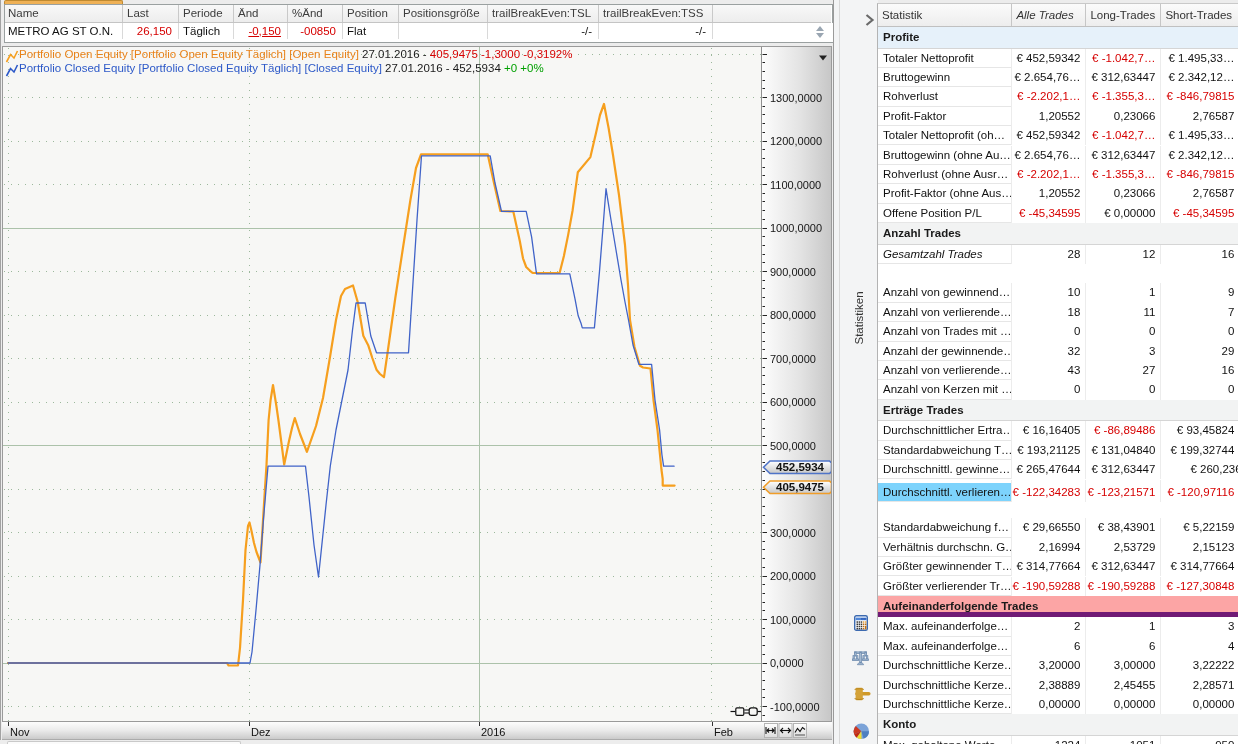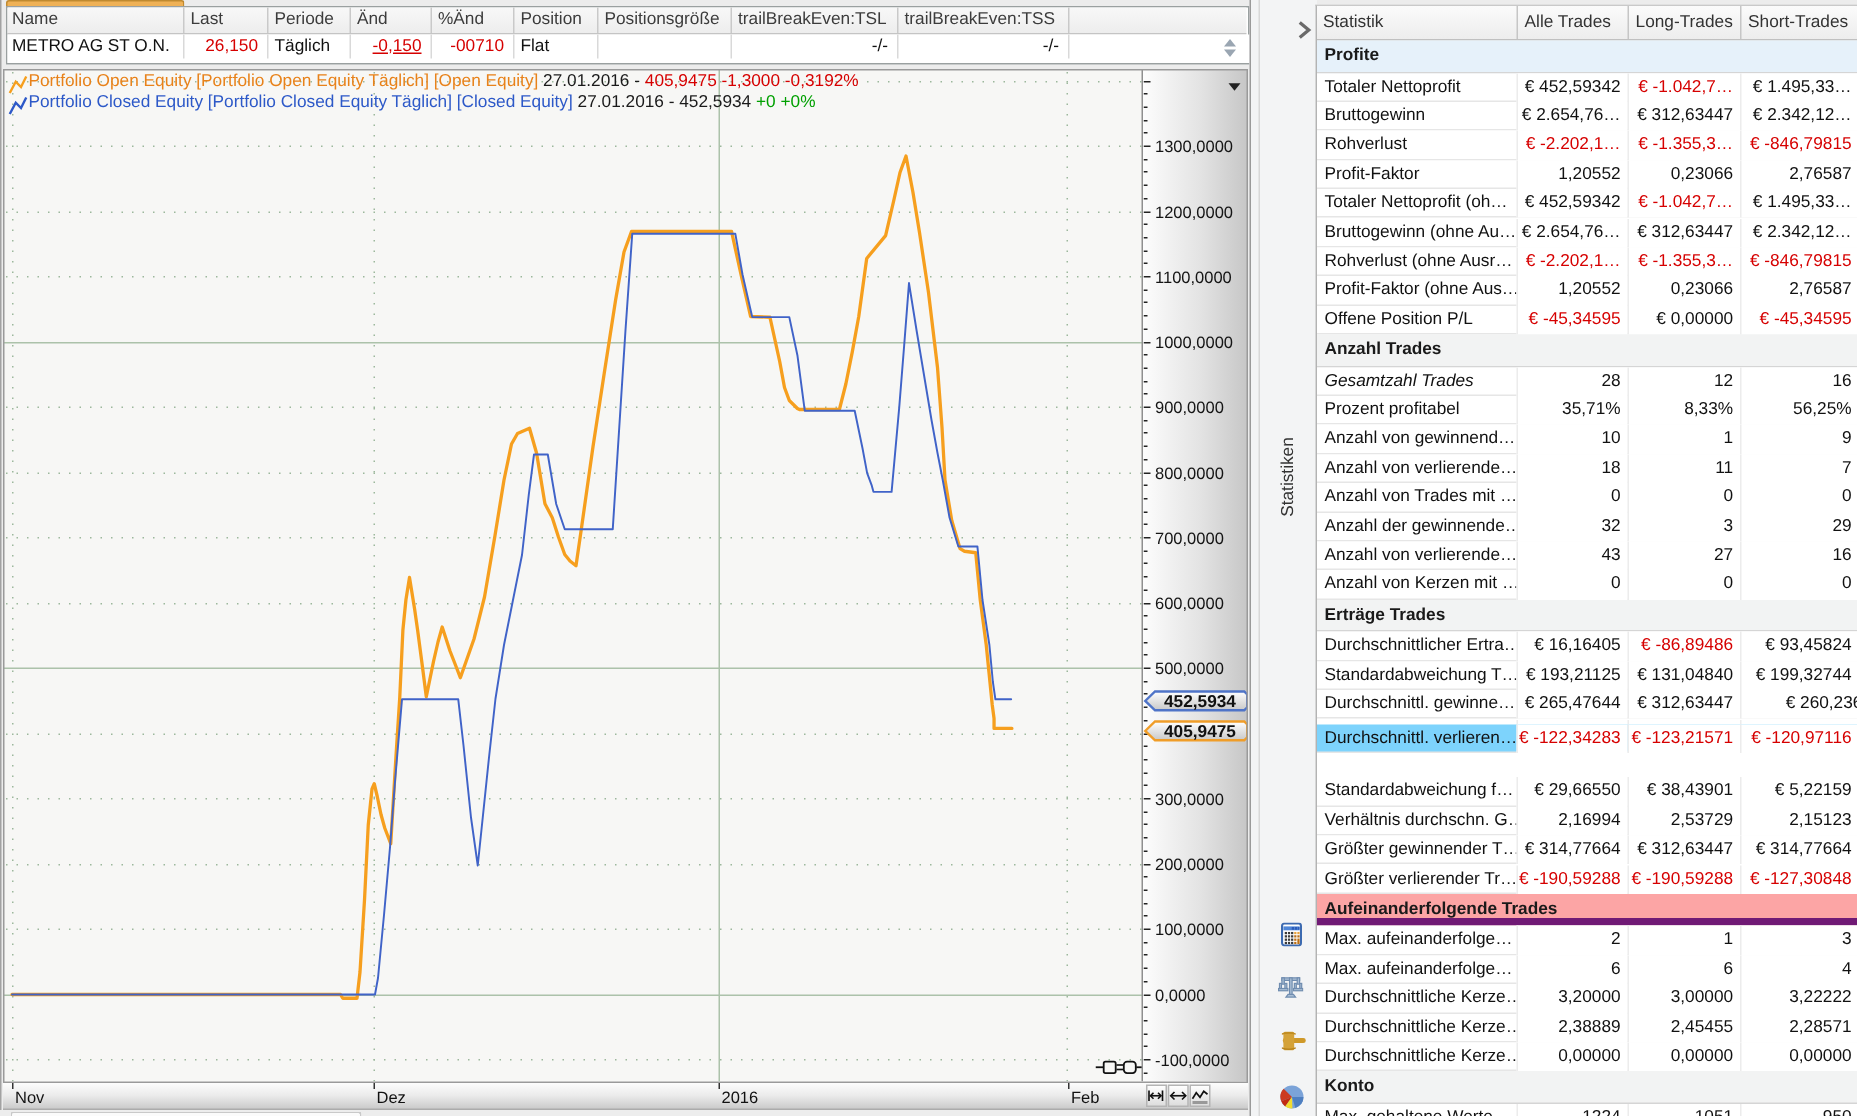--- a/index.html
+++ b/index.html
@@ -17,21 +17,21 @@
 <div style="position:absolute;left:393px;top:0;width:88px;height:16.5px;border-left:1px solid #c9c9c9;font-size:11.5px;color:#3c3c3c;padding-left:4px;line-height:17px;white-space:nowrap;overflow:hidden;">Positionsgröße</div>
 <div style="position:absolute;left:482px;top:0;width:110px;height:16.5px;border-left:1px solid #c9c9c9;font-size:11.5px;color:#3c3c3c;padding-left:4px;line-height:17px;white-space:nowrap;overflow:hidden;">trailBreakEven:TSL</div>
 <div style="position:absolute;left:593px;top:0;width:113px;height:16.5px;border-left:1px solid #c9c9c9;font-size:11.5px;color:#3c3c3c;padding-left:4px;line-height:17px;white-space:nowrap;overflow:hidden;">trailBreakEven:TSS</div>
 <div style="position:absolute;left:707px;top:0;width:119px;height:16.5px;border-left:1px solid #c9c9c9;font-size:11.5px;color:#3c3c3c;padding-left:4px;line-height:17px;white-space:nowrap;overflow:hidden;"></div>
 </div>
 <div style="position:absolute;left:0;top:17.5px;width:826px;height:19px;background:#fff;padding-left:19px;">
 <div style="position:absolute;left:-1px;top:0;height:16.5px;padding-left:4px;width:113px;font-size:11.5px;color:#111;line-height:17px;white-space:nowrap;">METRO AG ST O.N.</div>
 <div style="position:absolute;left:117px;top:0;height:16.5px;border-left:1px solid #d9d9d9;text-align:right;padding-right:6px;width:49px;font-size:11.5px;color:#d60000;line-height:17px;white-space:nowrap;">26,150</div>
 <div style="position:absolute;left:173px;top:0;height:16.5px;border-left:1px solid #d9d9d9;padding-left:4px;width:50px;font-size:11.5px;color:#111;line-height:17px;white-space:nowrap;">Täglich</div>
 <div style="position:absolute;left:228px;top:0;height:16.5px;border-left:1px solid #d9d9d9;text-align:right;padding-right:6px;width:47px;font-size:11.5px;color:#d60000;line-height:17px;white-space:nowrap;text-decoration:underline;">-0,150</div>
-<div style="position:absolute;left:282px;top:0;height:16.5px;border-left:1px solid #d9d9d9;text-align:right;padding-right:6px;width:48px;font-size:11.5px;color:#d60000;line-height:17px;white-space:nowrap;">-00710</div>
+<div style="position:absolute;left:282px;top:0;height:16.5px;border-left:1px solid #d9d9d9;text-align:right;padding-right:6px;width:48px;font-size:11.5px;color:#d60000;line-height:17px;white-space:nowrap;">-00850</div>
 <div style="position:absolute;left:337px;top:0;height:16.5px;border-left:1px solid #d9d9d9;padding-left:4px;width:51px;font-size:11.5px;color:#111;line-height:17px;white-space:nowrap;">Flat</div>
 <div style="position:absolute;left:393px;top:0;height:16.5px;border-left:1px solid #d9d9d9;padding-left:4px;width:84px;font-size:11.5px;color:#111;line-height:17px;white-space:nowrap;"></div>
 <div style="position:absolute;left:482px;top:0;height:16.5px;border-left:1px solid #d9d9d9;text-align:right;padding-right:6px;width:104px;font-size:11.5px;color:#111;line-height:17px;white-space:nowrap;">-/-</div>
 <div style="position:absolute;left:593px;top:0;height:16.5px;border-left:1px solid #d9d9d9;text-align:right;padding-right:6px;width:107px;font-size:11.5px;color:#111;line-height:17px;white-space:nowrap;">-/-</div>
 <div style="position:absolute;left:707px;top:0;height:16.5px;border-left:1px solid #d9d9d9;padding-left:4px;width:115px;font-size:11.5px;color:#111;line-height:17px;white-space:nowrap;"></div>
 <div style="position:absolute;left:806px;top:0px;width:19px;height:19px;">
         <div style="position:absolute;left:5px;top:3px;width:0;height:0;border-left:4px solid transparent;border-right:4px solid transparent;border-bottom:5px solid #9aa6b2;"></div>
         <div style="position:absolute;left:5px;top:10px;width:0;height:0;border-left:4px solid transparent;border-right:4px solid transparent;border-top:5px solid #9aa6b2;"></div>
       </div>
 </div>
@@ -279,21 +279,21 @@
 <circle cx="8.3" cy="8.3" r="7.7" fill="#7ba3d8"></circle>
 <path d="M 8.3 8.3 L 16 8.3 A 7.7 7.7 0 0 1 10.6 15.6 Z" fill="#4f7fc0"></path>
 <path d="M 8.3 8.3 L 2.8 2.9 A 7.7 7.7 0 0 0 1.2 11.2 L 8.3 8.3" fill="#cc3a22"></path>
 <path d="M 8.3 8.3 L 1.2 11.2 A 7.7 7.7 0 0 0 3.8 14.7 Z" fill="#c32a10"></path>
 <path d="M 8.3 8.3 L 3.8 14.7 A 7.7 7.7 0 0 0 8.6 16 L 8.3 8.3" fill="#f2dc30"></path>
 </svg>
 </div>
 <div style="position:absolute;left:877px;top:3px;width:361px;height:741px;border-left:1px solid #b3b3b3;border-top:1px solid #c9c9c9;background:#fff;overflow:hidden;font-size:11.5px;">
 <div style="position:absolute;left:0;top:0;width:361px;height:22px;background:linear-gradient(#fbfbfb,#ededed);border-bottom:1px solid #c0c0c0;">
 <div style="position:absolute;left:0.0px;top:0;width:128.4px;height:22px;padding-left:4px;line-height:22px;color:#333;white-space:nowrap;">Statistik</div>
-<div style="position:absolute;left:133.4px;top:0;width:69.0px;height:22px;border-left:1px solid #c6c6c6;padding-left:4px;line-height:22px;color:#333;white-space:nowrap;">Alle Trades</div>
+<div style="position:absolute;left:133.4px;top:0;width:69.0px;height:22px;border-left:1px solid #c6c6c6;padding-left:4px;line-height:22px;color:#333;white-space:nowrap;font-style:italic;">Alle Trades</div>
 <div style="position:absolute;left:207.4px;top:0;width:70.0px;height:22px;border-left:1px solid #c6c6c6;padding-left:4px;line-height:22px;color:#333;white-space:nowrap;">Long-Trades</div>
 <div style="position:absolute;left:282.4px;top:0;width:74.0px;height:22px;border-left:1px solid #c6c6c6;padding-left:4px;line-height:22px;color:#333;white-space:nowrap;">Short-Trades</div>
 </div>
 <div style="position:absolute;left:0;top:23.0px;width:361px;height:21.5px;background:#e6f1fa;border-bottom:1px solid #d5d5d5;box-sizing:border-box;">
       <div style="padding-left:5px;line-height:21.5px;font-weight:bold;color:#1a1a1a;white-space:nowrap;">Profite</div>
     </div>
 <div style="position:absolute;left:0;top:44.5px;width:361px;height:19.4px;background:#fff;border-bottom:1px solid #e6e6e6;box-sizing:border-box;">
 <div style="position:absolute;left:0;top:0;width:128.4px;height:19.4px;padding-left:5px;line-height:18.4px;color:#111;white-space:nowrap;overflow:hidden;">Totaler Nettoprofit</div>
 <div style="position:absolute;left:133.4px;top:0;width:68.0px;height:19.4px;border-left:1px solid #ececec;background:#fff;text-align:right;padding-right:5px;line-height:18.4px;color:#111;white-space:nowrap;">€ 452,59342</div>
 <div style="position:absolute;left:207.4px;top:0;width:69.0px;height:19.4px;border-left:1px solid #ececec;background:#fff;text-align:right;padding-right:5px;line-height:18.4px;color:#d60000;white-space:nowrap;">€ -1.042,7…</div>
@@ -349,26 +349,20 @@
 </div>
 <div style="position:absolute;left:0;top:219.1px;width:361px;height:21.5px;background:#f2f3f3;border-bottom:1px solid #d5d5d5;box-sizing:border-box;">
       <div style="padding-left:5px;line-height:21.5px;font-weight:bold;color:#1a1a1a;white-space:nowrap;">Anzahl Trades</div>
     </div>
 <div style="position:absolute;left:0;top:240.6px;width:361px;height:19.4px;background:#fff;border-bottom:1px solid #e6e6e6;box-sizing:border-box;">
 <div style="position:absolute;left:0;top:0;width:128.4px;height:19.4px;padding-left:5px;line-height:18.4px;color:#111;white-space:nowrap;overflow:hidden;font-style:italic;">Gesamtzahl Trades</div>
 <div style="position:absolute;left:133.4px;top:0;width:68.0px;height:19.4px;border-left:1px solid #ececec;background:#fff;text-align:right;padding-right:5px;line-height:18.4px;color:#111;white-space:nowrap;">28</div>
 <div style="position:absolute;left:207.4px;top:0;width:69.0px;height:19.4px;border-left:1px solid #ececec;background:#fff;text-align:right;padding-right:5px;line-height:18.4px;color:#111;white-space:nowrap;">12</div>
 <div style="position:absolute;left:282.4px;top:0;width:73.0px;height:19.4px;border-left:1px solid #ececec;background:#fff;text-align:right;padding-right:5px;line-height:18.4px;color:#111;white-space:nowrap;">16</div>
 </div>
-<div style="position:absolute;left:0;top:260.0px;width:361px;height:19.4px;background:#fff;border-bottom:1px solid #e6e6e6;box-sizing:border-box;">
-<div style="position:absolute;left:0;top:0;width:128.4px;height:19.4px;padding-left:5px;line-height:18.4px;color:#111;white-space:nowrap;overflow:hidden;">Prozent profitabel</div>
-<div style="position:absolute;left:133.4px;top:0;width:68.0px;height:19.4px;border-left:1px solid #ececec;background:#fff;text-align:right;padding-right:5px;line-height:18.4px;color:#111;white-space:nowrap;">35,71%</div>
-<div style="position:absolute;left:207.4px;top:0;width:69.0px;height:19.4px;border-left:1px solid #ececec;background:#fff;text-align:right;padding-right:5px;line-height:18.4px;color:#111;white-space:nowrap;">8,33%</div>
-<div style="position:absolute;left:282.4px;top:0;width:73.0px;height:19.4px;border-left:1px solid #ececec;background:#fff;text-align:right;padding-right:5px;line-height:18.4px;color:#111;white-space:nowrap;">56,25%</div>
-</div>
 <div style="position:absolute;left:0;top:279.4px;width:361px;height:19.4px;background:#fff;border-bottom:1px solid #e6e6e6;box-sizing:border-box;">
 <div style="position:absolute;left:0;top:0;width:128.4px;height:19.4px;padding-left:5px;line-height:18.4px;color:#111;white-space:nowrap;overflow:hidden;">Anzahl von gewinnend…</div>
 <div style="position:absolute;left:133.4px;top:0;width:68.0px;height:19.4px;border-left:1px solid #ececec;background:#fff;text-align:right;padding-right:5px;line-height:18.4px;color:#111;white-space:nowrap;">10</div>
 <div style="position:absolute;left:207.4px;top:0;width:69.0px;height:19.4px;border-left:1px solid #ececec;background:#fff;text-align:right;padding-right:5px;line-height:18.4px;color:#111;white-space:nowrap;">1</div>
 <div style="position:absolute;left:282.4px;top:0;width:73.0px;height:19.4px;border-left:1px solid #ececec;background:#fff;text-align:right;padding-right:5px;line-height:18.4px;color:#111;white-space:nowrap;">9</div>
 </div>
 <div style="position:absolute;left:0;top:298.8px;width:361px;height:19.4px;background:#fff;border-bottom:1px solid #e6e6e6;box-sizing:border-box;">
 <div style="position:absolute;left:0;top:0;width:128.4px;height:19.4px;padding-left:5px;line-height:18.4px;color:#111;white-space:nowrap;overflow:hidden;">Anzahl von verlierende…</div>
 <div style="position:absolute;left:133.4px;top:0;width:68.0px;height:19.4px;border-left:1px solid #ececec;background:#fff;text-align:right;padding-right:5px;line-height:18.4px;color:#111;white-space:nowrap;">18</div>
 <div style="position:absolute;left:207.4px;top:0;width:69.0px;height:19.4px;border-left:1px solid #ececec;background:#fff;text-align:right;padding-right:5px;line-height:18.4px;color:#111;white-space:nowrap;">11</div>

